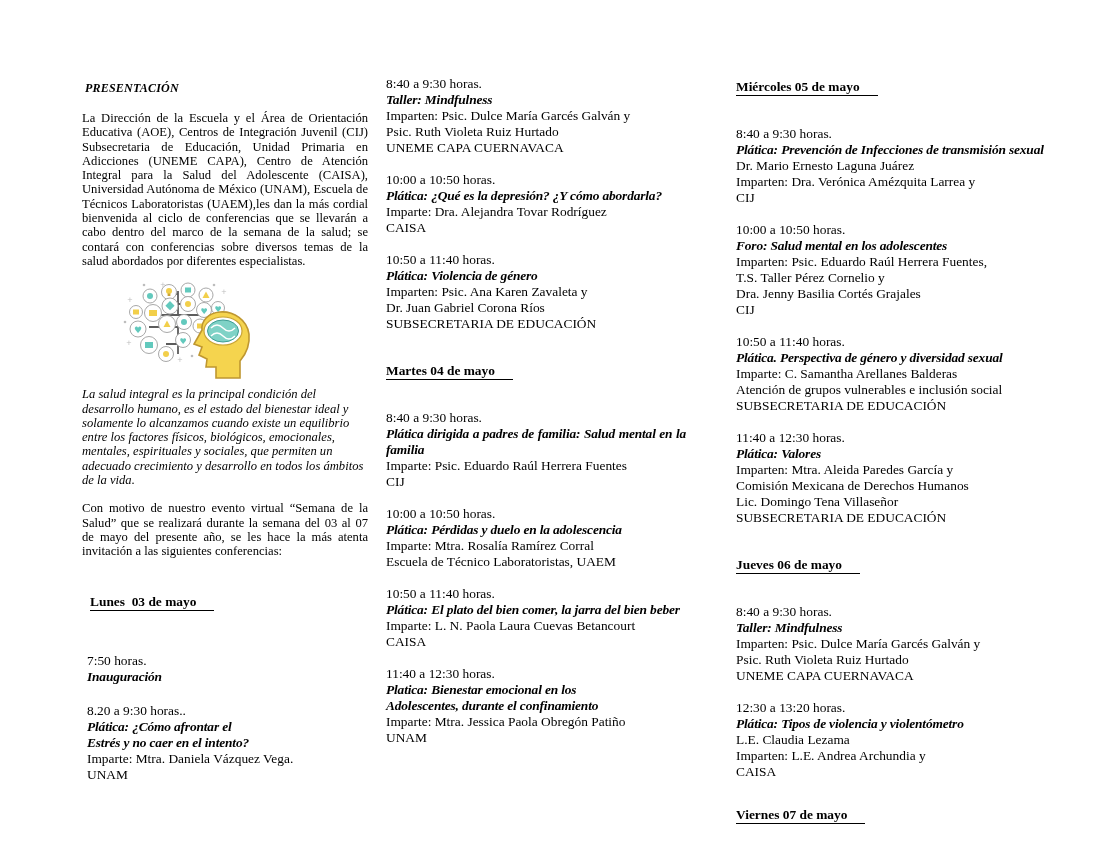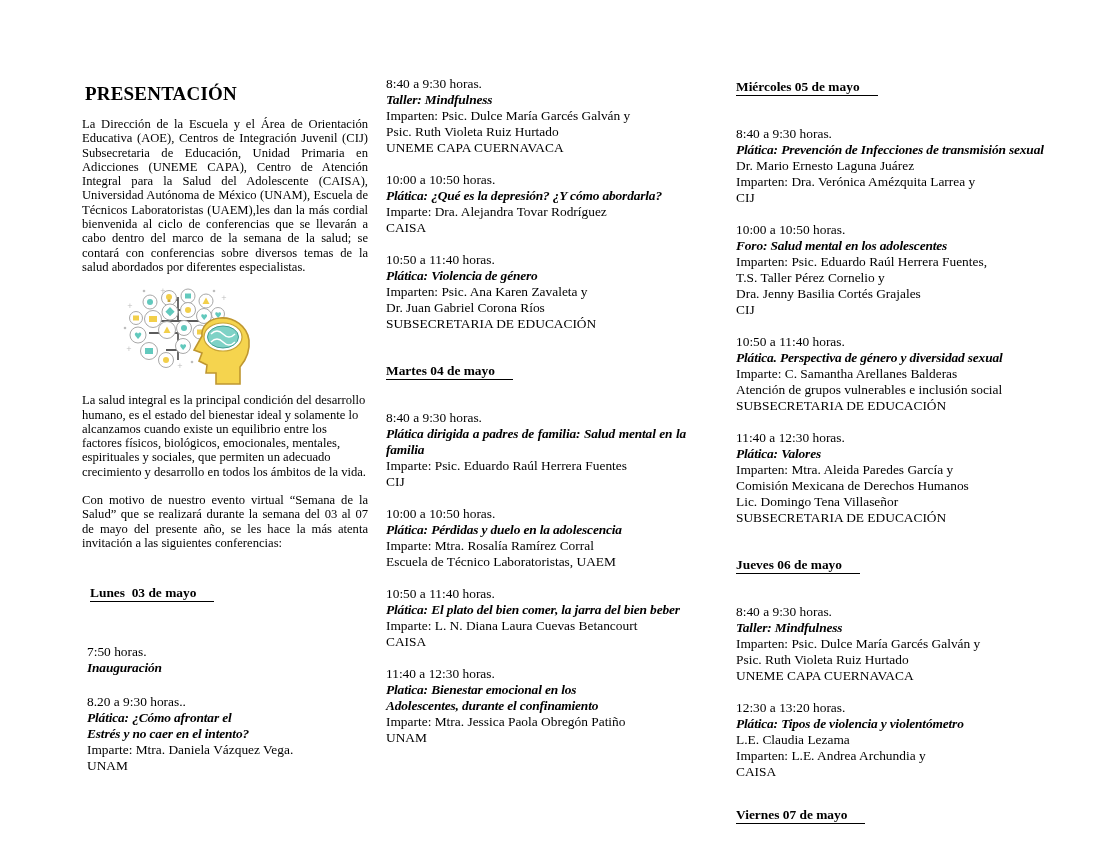--- a/index.html
+++ b/index.html
@@ -2,23 +2,23 @@
 <html><head>
 <meta charset="utf-8">
 <style>
   html,body{margin:0;padding:0;background:#ffffff;}
   body{width:1100px;height:850px;font-family:"Liberation Serif", serif;color:#000;}
   .sheet{box-sizing:border-box;width:1100px;height:850px;padding:76px 40px 0 82px;display:flex;background:#fff;overflow:hidden;}
   .col{flex:none;font-size:13.4px;line-height:16px;}
   .col1{width:286px;margin-right:18px;}
   .col2{width:300px;margin-right:50px;}
   .col3{width:312px;}
-  .block-title{font-weight:700;font-size:19px;margin:10px 0 15px 3px;letter-spacing:.2px;}
+  .block-title{font-weight:700;font-size:12px;margin:4px 0 15px 3px;letter-spacing:.2px;font-style:italic;}
   .para{font-size:12.6px;line-height:14.3px;margin:0 0 14px 0;text-align:justify;}
-  .para.left{text-align:left;}
+  .para.left{text-align:left;font-style:italic;}
   .figure{margin:2px 0 8px 40px;width:138px;height:97px;}
   .figure svg{display:block;}
   .day{font-weight:700;margin:30px 0;}
   .day .day-text{border-bottom:1.4px solid #000;padding-right:18px;white-space:pre-wrap;display:inline-block;line-height:17px;}
   .day.no-italic{font-style:normal;}
   .day:first-child{margin-top:2px;}
   .col1 .day{margin:34px 0 42px 8px;}
   .col3 .day-viernes{margin:26px 0;}
   .session{margin:0 0 16px 0;}
   .col1 .session{margin-left:5px;margin-bottom:18px;}
@@ -144,21 +144,21 @@
       </div>
       <div class="session">
         <div class="line normal">10:00 a 10:50 horas.</div>
         <div class="line bi">Plática: Pérdidas y duelo en la adolescencia</div>
         <div class="line normal">Imparte: Mtra. Rosalía Ramírez Corral</div>
         <div class="line normal">Escuela de Técnico Laboratoristas, UAEM</div>
       </div>
       <div class="session">
         <div class="line normal">10:50 a 11:40 horas.</div>
         <div class="line bi justify">Plática: El plato del bien comer, la jarra del bien beber</div>
-        <div class="line normal">Imparte: L. N. Diana Laura Cuevas Betancourt</div>
+        <div class="line normal">Imparte: L. N. Paola Laura Cuevas Betancourt</div>
         <div class="line normal">CAISA</div>
       </div>
       <div class="session">
         <div class="line normal">11:40 a 12:30 horas.</div>
         <div class="line bi">Platica: Bienestar emocional en los</div>
         <div class="line bi">Adolescentes, durante el confinamiento</div>
         <div class="line normal">Imparte: Mtra. Jessica Paola Obregón Patiño</div>
         <div class="line normal">UNAM</div>
       </div>
     </div>

